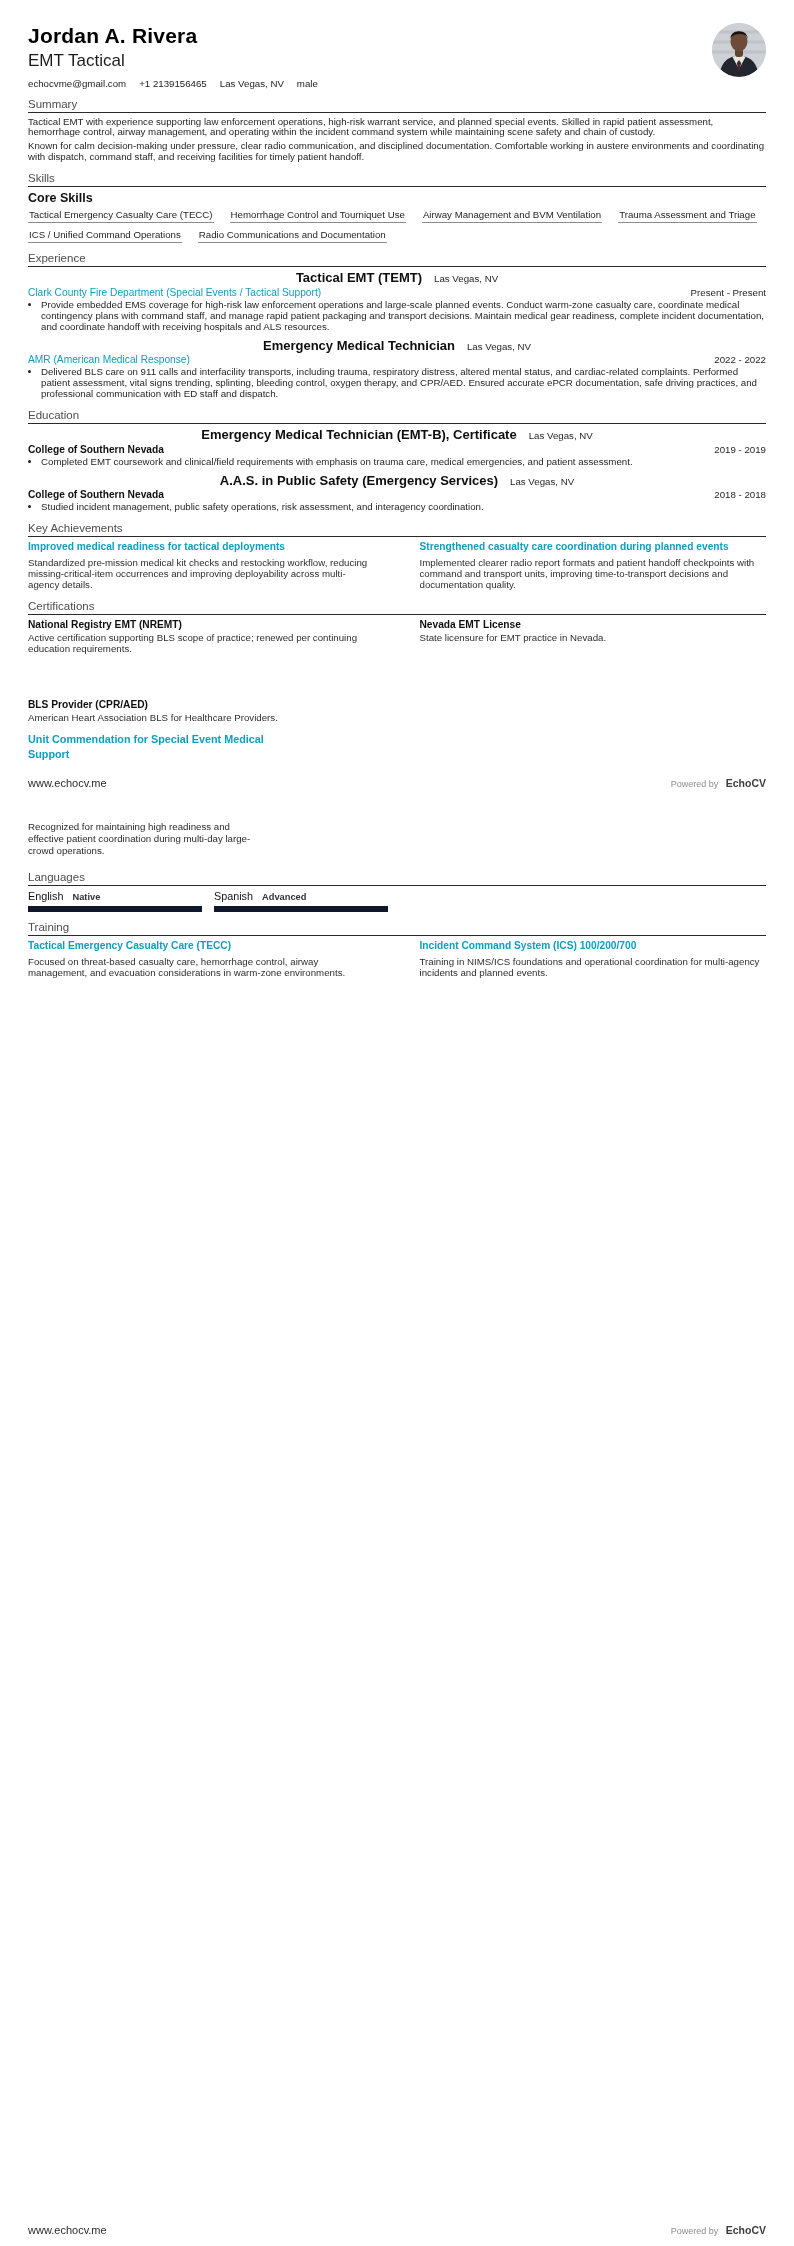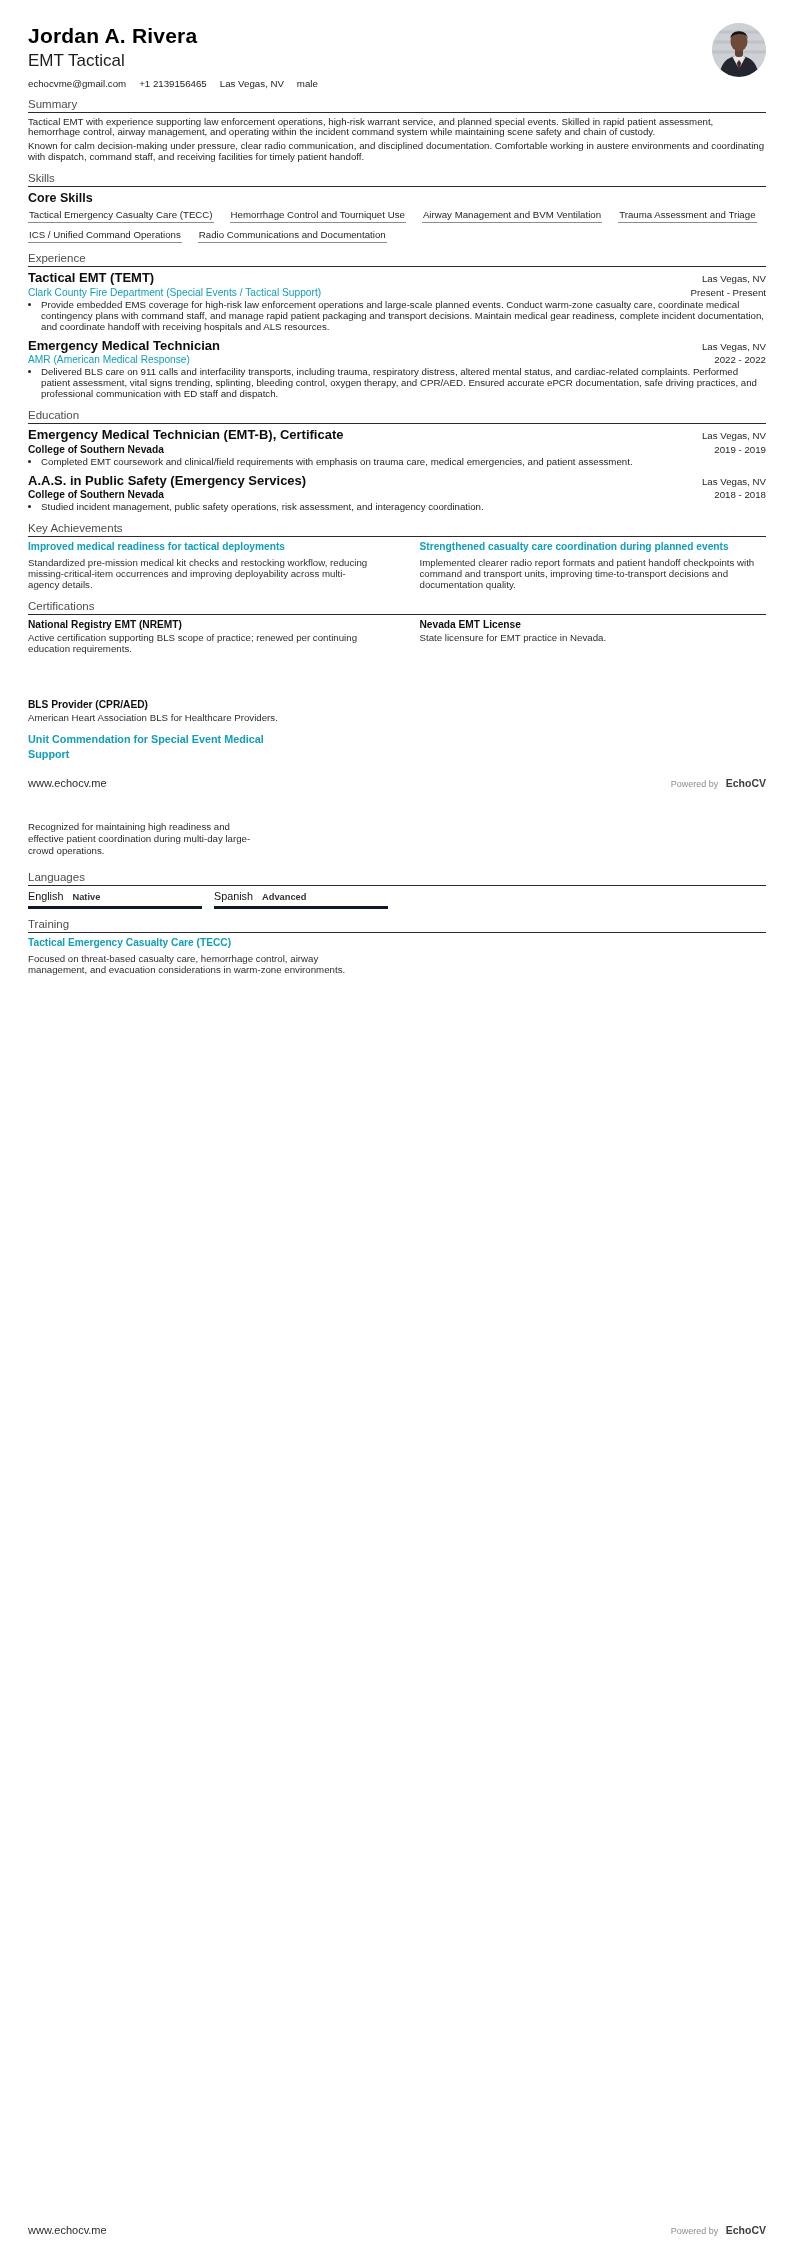--- a/index.html
+++ b/index.html
@@ -26,21 +26,21 @@
   .body-text{ font-size:9.7px; line-height:1.13; color:#262626; }
   .para-gap{ margin-top:3px; }
 
   
   .group-title{ font-size:12.5px; font-weight:700; color:#101010; margin-bottom:4px; }
   .tags{ display:flex; flex-wrap:wrap; column-gap:16px; row-gap:6px; }
   .tag{ font-size:9.7px; color:#1f1f1f; padding:0 1px 2px; border-bottom:1px solid #8c8c8c; }
 
   
   .entry + .entry{ margin-top:6px; }
-  .entry-head{ display:flex; justify-content:space-between; align-items:baseline; }
+  .entry-head{ display:flex; justify-content:center; align-items:baseline; }
   .entry-title{ font-size:13px; line-height:1.12; font-weight:700; color:#0d0d0d; }
   .meta-right{ font-size:9.7px; color:#1f1f1f; white-space:nowrap; margin-left:12px; }
   .entry-sub{ display:flex; justify-content:space-between; align-items:baseline; margin-top:1px; }
   .company{ font-size:10.2px; color:var(--accent); text-decoration:none; cursor:pointer; }
   .school{ font-size:10.2px; font-weight:700; color:#101010; }
   .bullets{ margin-top:2px; padding-left:13px; list-style:disc; }
   .bullets li{ font-size:9.7px; line-height:1.13; color:#262626; }
 
   
   .two-col{ display:grid; grid-template-columns:1fr 1fr; column-gap:26px; row-gap:8px;gap:45px; }
@@ -54,21 +54,21 @@
 
   
   .page-footer{ display:flex; justify-content:space-between; align-items:baseline; margin-top:12px; }
   .site-link{ font-size:11px; color:#2b2b2b; text-decoration:none; cursor:pointer; }
   .powered-label{ font-size:9px; color:#8d8d8d; }
   .brand{ font-size:10.5px; color:#3c3c3c; font-weight:700; margin-left:3px; }
   .bottom-footer{ position:absolute; left:28px; right:28px; bottom:8px; margin-top:0; }
 
   
   .lang-row{ display:flex; gap:12px; }
-  .language{ display:flex; align-items:baseline; gap:9px; width:174px; padding-bottom:4px; border-bottom:3px solid #0f172a; }
+  .language{ display:flex; align-items:baseline; gap:9px; width:174px; padding-bottom:4px; border-bottom:6px solid #0f172a; }
   .lang-name{ font-size:10.8px; color:#141414; }
   .lang-level{ font-size:9.3px; font-weight:700; color:#333; }
 </style>
 </head>
 <body>
 
 <div class="inner">
 
   <header class="header">
     <h1 class="name">Jordan A. Rivera</h1>
@@ -249,20 +249,24 @@
     </div>
   </section>
 
   <section class="section">
     <div class="section-h">Training</div>
     <div class="section-b two-col">
       <div class="card">
         <div class="card-t">Tactical Emergency Casualty Care (TECC)</div>
         <div class="card-x">Focused on threat-based casualty care, hemorrhage control, airway management, and evacuation considerations in warm-zone environments.</div>
       </div>
+      <div class="card">
+        <div class="card-t">Incident Command System (ICS) 100/200/700</div>
+        <div class="card-x">Training in NIMS/ICS foundations and operational coordination for multi-agency incidents and planned events.</div>
+      </div>
     </div>
   </section>
 
 </div>
 
 <div class="page-footer bottom-footer">
   <a class="site-link">www.echocv.me</a>
   <div class="powered">
     <span class="powered-label">Powered by</span>
     <span class="brand">EchoCV</span>

